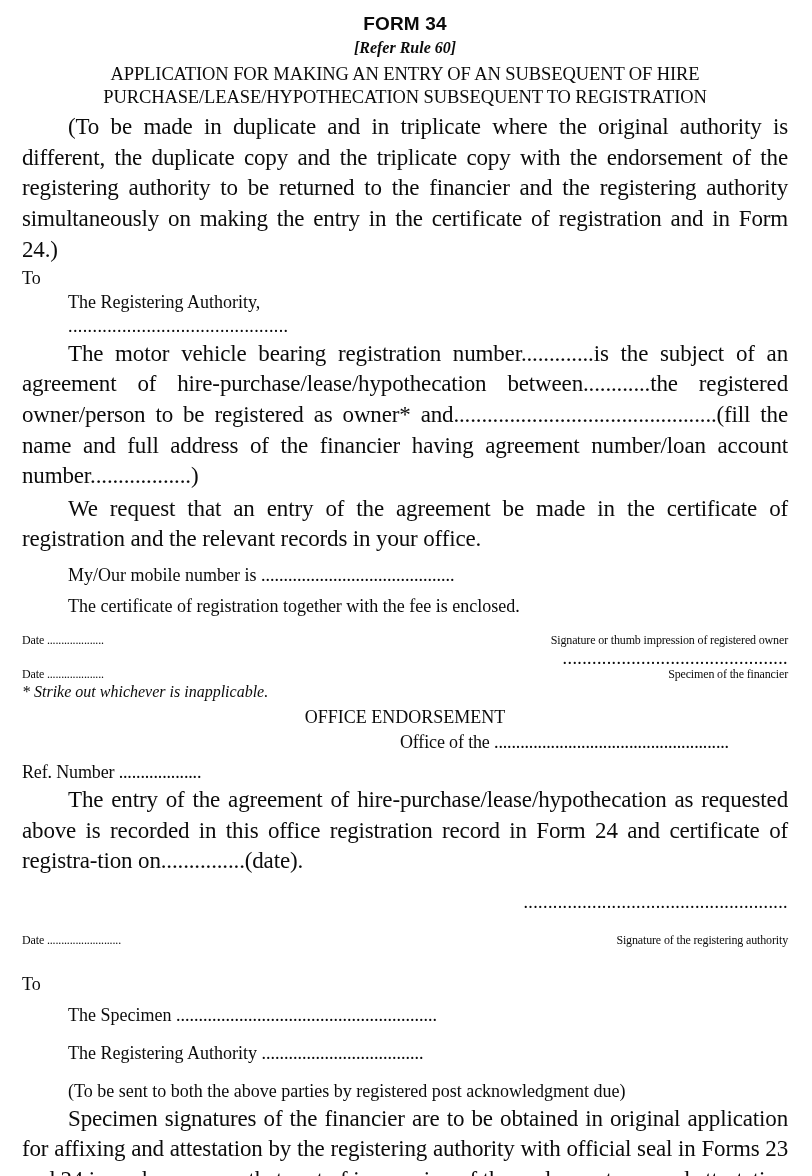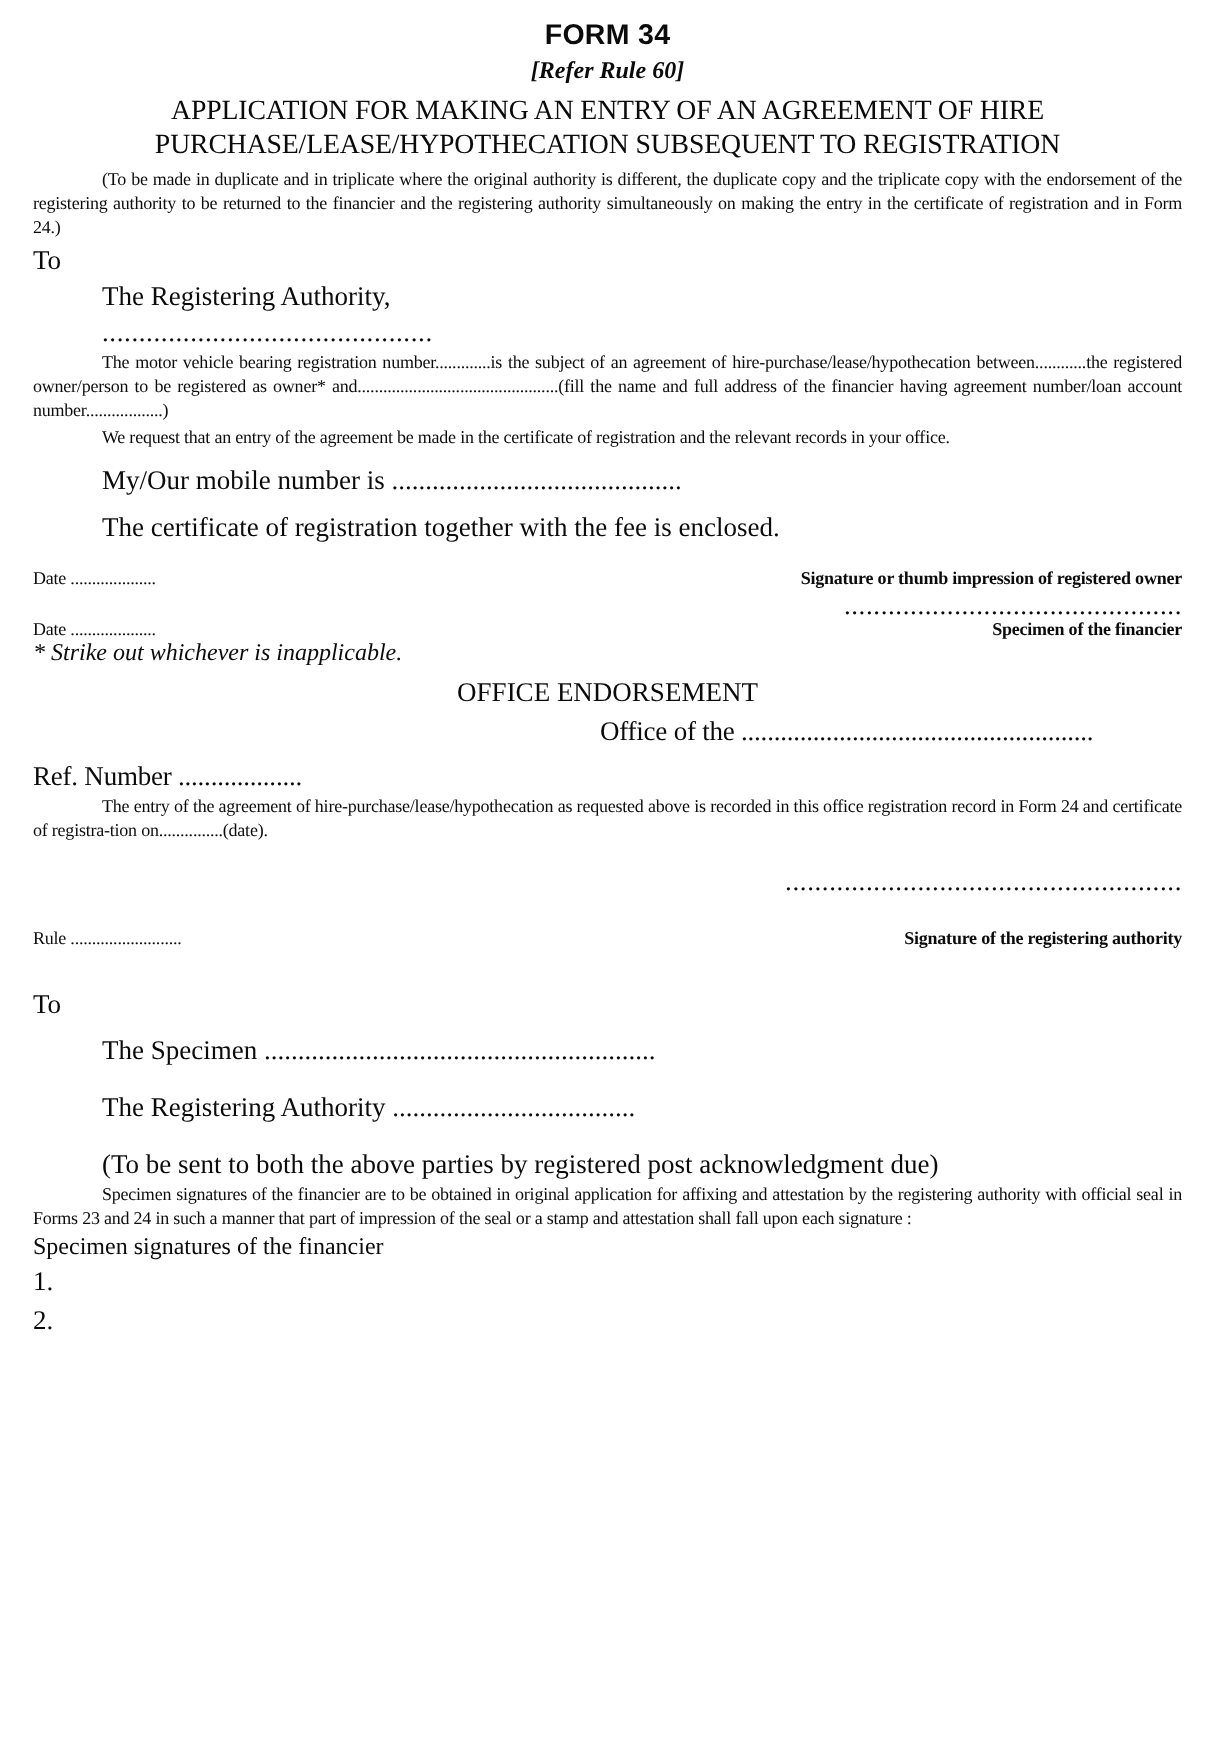--- a/index.html
+++ b/index.html
@@ -53,21 +53,21 @@
   .section-heading {
     text-align: center;
     font-size: 18px;
     margin: 6px 0 3px 0;
     line-height: 1.2;
   }
 
   
   p.para {
     margin: 0 0 2px 0;
-    font-size: 12px;
+    font-size: 23px;
     line-height: 1.33;
     text-align: justify;
     text-justify: inter-word;
     letter-spacing: -0.15px;
   }
   p.para.indent { text-indent: 46px; }
   .to-label {
     font-size: 18px;
     line-height: 1.33;
     margin: 2px 0 0 0;
@@ -90,21 +90,20 @@
     align-items: baseline;
     font-size: 12px;
     line-height: 1.33;
     letter-spacing: -0.15px;
   }
   .sig-left { flex: 0 0 auto; }
   .sig-right {
     margin-left: auto;
     text-align: center;
     white-space: nowrap;
-    font-weight: bold;
   }
   .rule-dots {
     text-align: right;
     font-size: 18px;
     line-height: 1.0;
     letter-spacing: 0.4px;
     white-space: nowrap;
   }
   .ital { font-style: italic; }
   .endorse-row {
@@ -120,21 +119,21 @@
 </head>
 <body>
 
 <div class="page">
 
   <div class="form-title">FORM 34</div>
 
   <div class="refer-rule">[Refer Rule 60]</div>
 
   <div class="app-title">
-    <div>APPLICATION FOR MAKING AN ENTRY OF AN AGREEMENT OF HIRE</div>
+    <div>APPLICATION FOR MAKING AN ENTRY OF AN SUBSEQUENT OF HIRE</div>
     <div>PURCHASE/LEASE/HYPOTHECATION SUBSEQUENT TO REGISTRATION</div>
   </div>
 
   <p class="para indent">(To be made in duplicate and in triplicate where the original authority is different, the duplicate copy and the triplicate copy with the endorsement of the registering authority to be returned to the financier and the registering authority simultaneously on making the entry in the certificate of registration and in Form 24.)</p>
 
   <div class="to-label">To</div>
 
   <div class="ind">The Registering Authority,</div>
 
   <div class="ind dots">.............................................</div>
@@ -176,21 +175,21 @@
 
   <p class="para indent">The entry of the agreement of hire-purchase/lease/hypothecation as requested above is recorded in this office registration record in Form 24 and certificate of registra-tion on...............(date).</p>
 
   <div class="gap-md"></div>
 
   <div class="rule-dots">......................................................</div>
 
   <div class="gap-lg"></div>
 
   <div class="sig-row">
-    <span class="sig-left">Rule ..........................</span>
+    <span class="sig-left">Date ..........................</span>
     <span class="sig-right">Signature of the registering authority</span>
   </div>
 
   <div class="gap-lg"></div>
 
   <div class="to-label">To</div>
 
   <div class="gap-sm"></div>
 
   <div class="ind">The Specimen ..........................................................</div>

